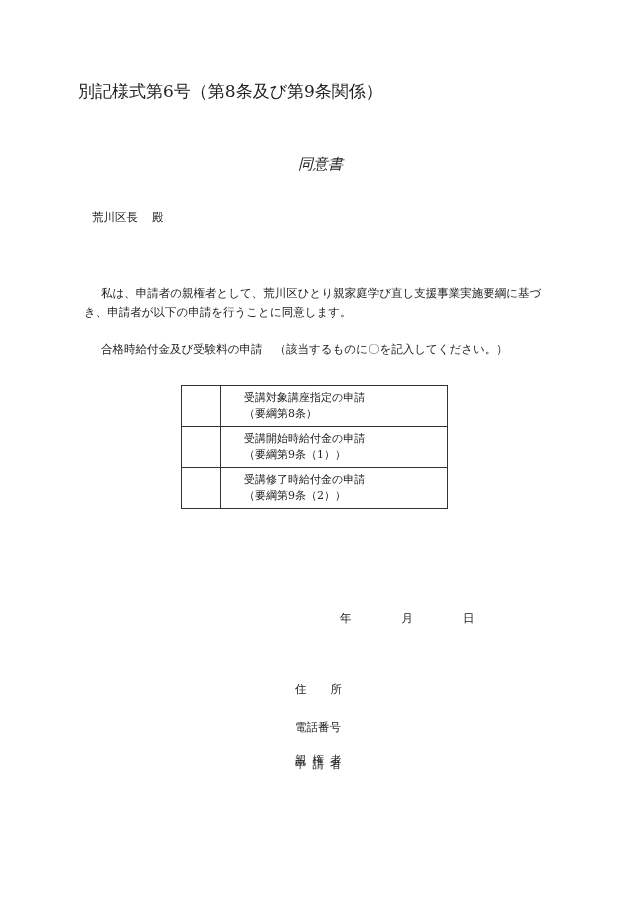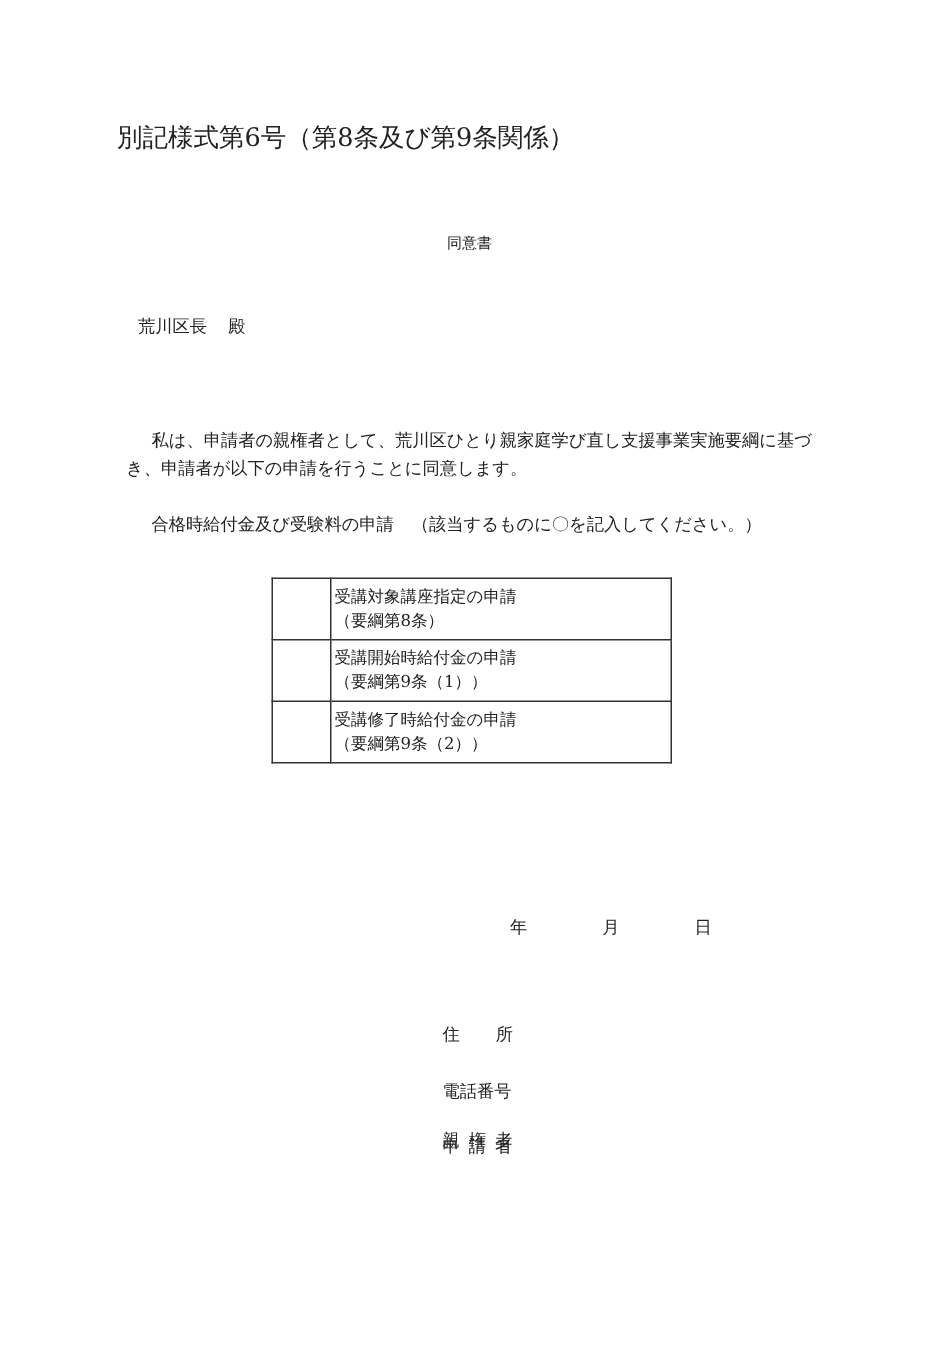--- a/index.html
+++ b/index.html
@@ -3,31 +3,31 @@
 <meta charset="utf-8">
 <style>
   html, body { margin: 0; padding: 0; background: #ffffff; }
   body {
     width: 630px; height: 903px; position: relative; overflow: hidden;
     font-family: "DejaVu Serif", "Liberation Serif", serif;
     color: #222222; font-size: 11.5px;
   }
   .abs { position: absolute; white-space: nowrap; }
   .form-number { left: 78px; top: 80px; font-size: 17px; }
-  .doc-title { left: 298px; top: 155px; font-size: 10px; }
+  .doc-title { left: 298px; top: 155px; font-size: 15px; font-style: italic; }
   .addressee { left: 92px; top: 210px; }
   .addressee .sama { margin-left: 14px; }
   .body-text { left: 84px; top: 284px; width: 470px; white-space: normal; line-height: 19px; text-indent: 17px; }
   .instruction { left: 101px; top: 342px; }
   .instruction .note { margin-left: 12px; }
   table.app-types {
     position: absolute; left: 181px; top: 385px; width: 267px;
     border-collapse: collapse; font-size: 11px;
   }
-  table.app-types td { border: 1px solid #333; height: 40px; padding: 0 2px; line-height: 16px; vertical-align: middle; }
+  table.app-types td { border: 1px solid #333; height: 40px; padding: 0 23px; line-height: 16px; vertical-align: middle; }
   table.app-types td.mark { width: 38px; padding: 0; }
   .date-row { top: 611px; left: 340px; }
   .date-row span { display: inline-block; }
   .date-row .m { margin-left: 50px; }
   .date-row .d { margin-left: 50px; }
   .field-label { left: 295px; margin-top: 34px; }
   .lbl-address { top: 648px; }
   .lbl-address .sp { margin-left: 24px; }
   .lbl-phone { top: 686px; text-align: center; }
   .lbl-applicant { top: 723px; letter-spacing: 6px; }

